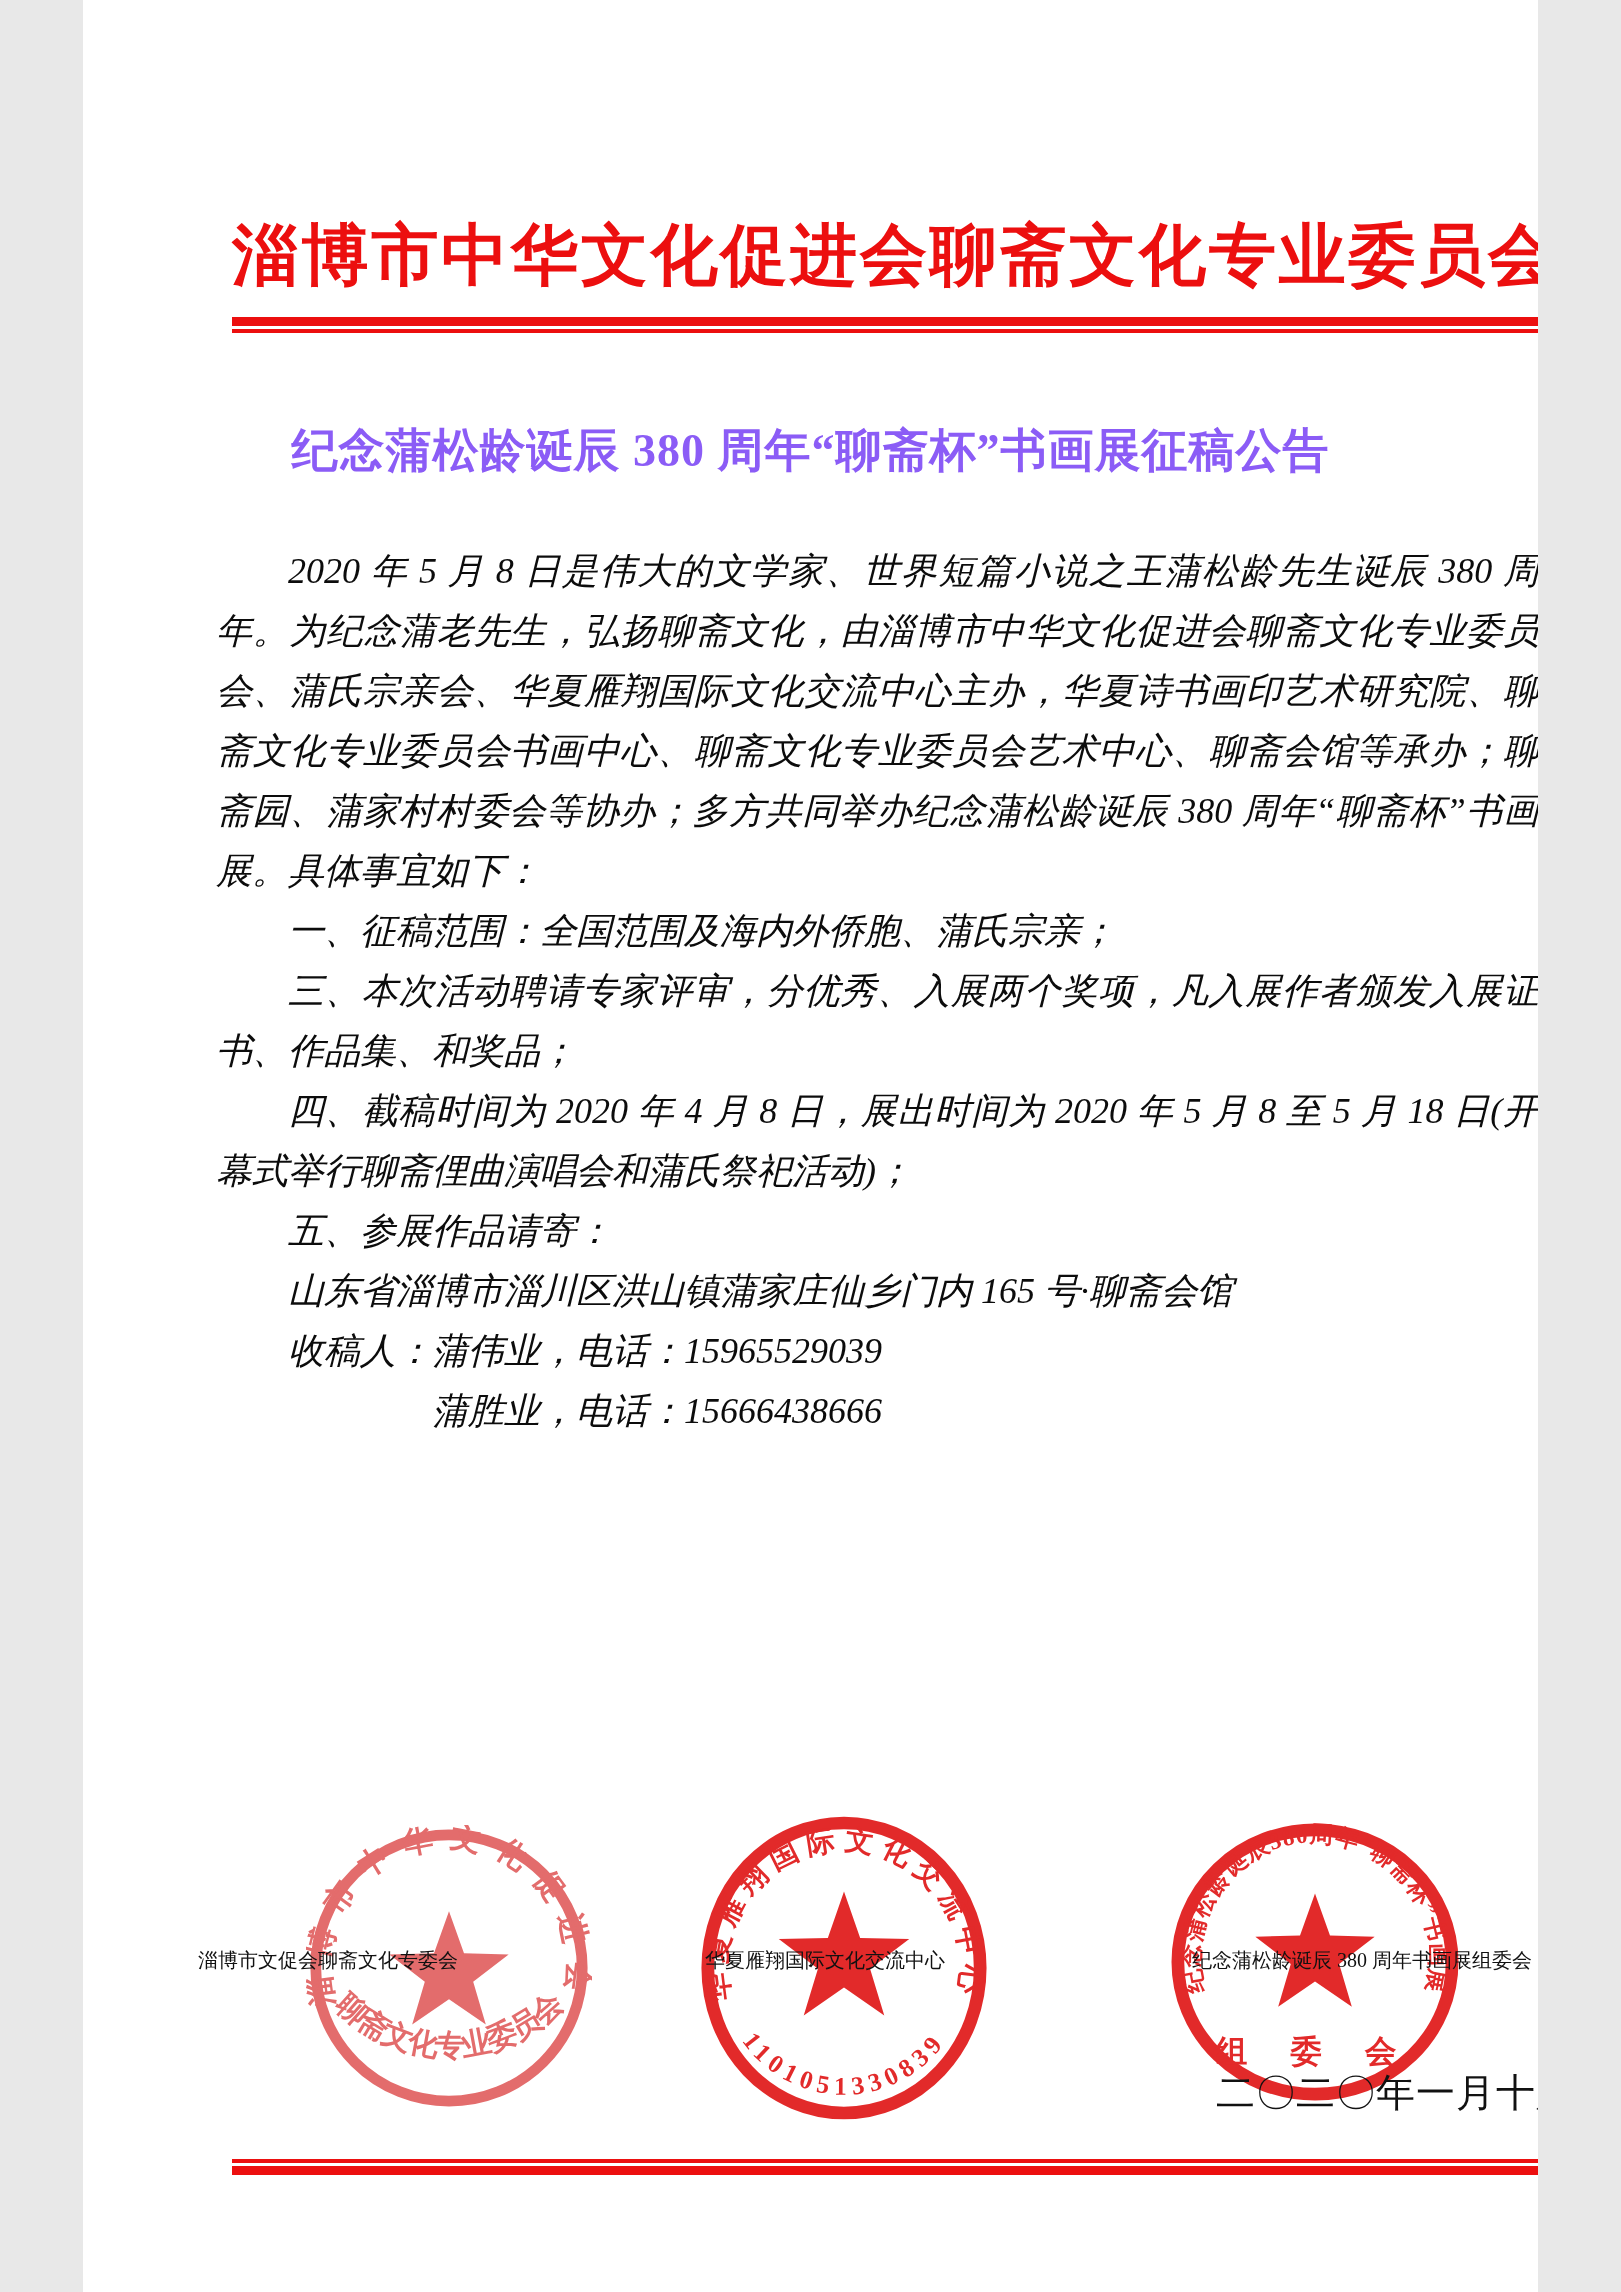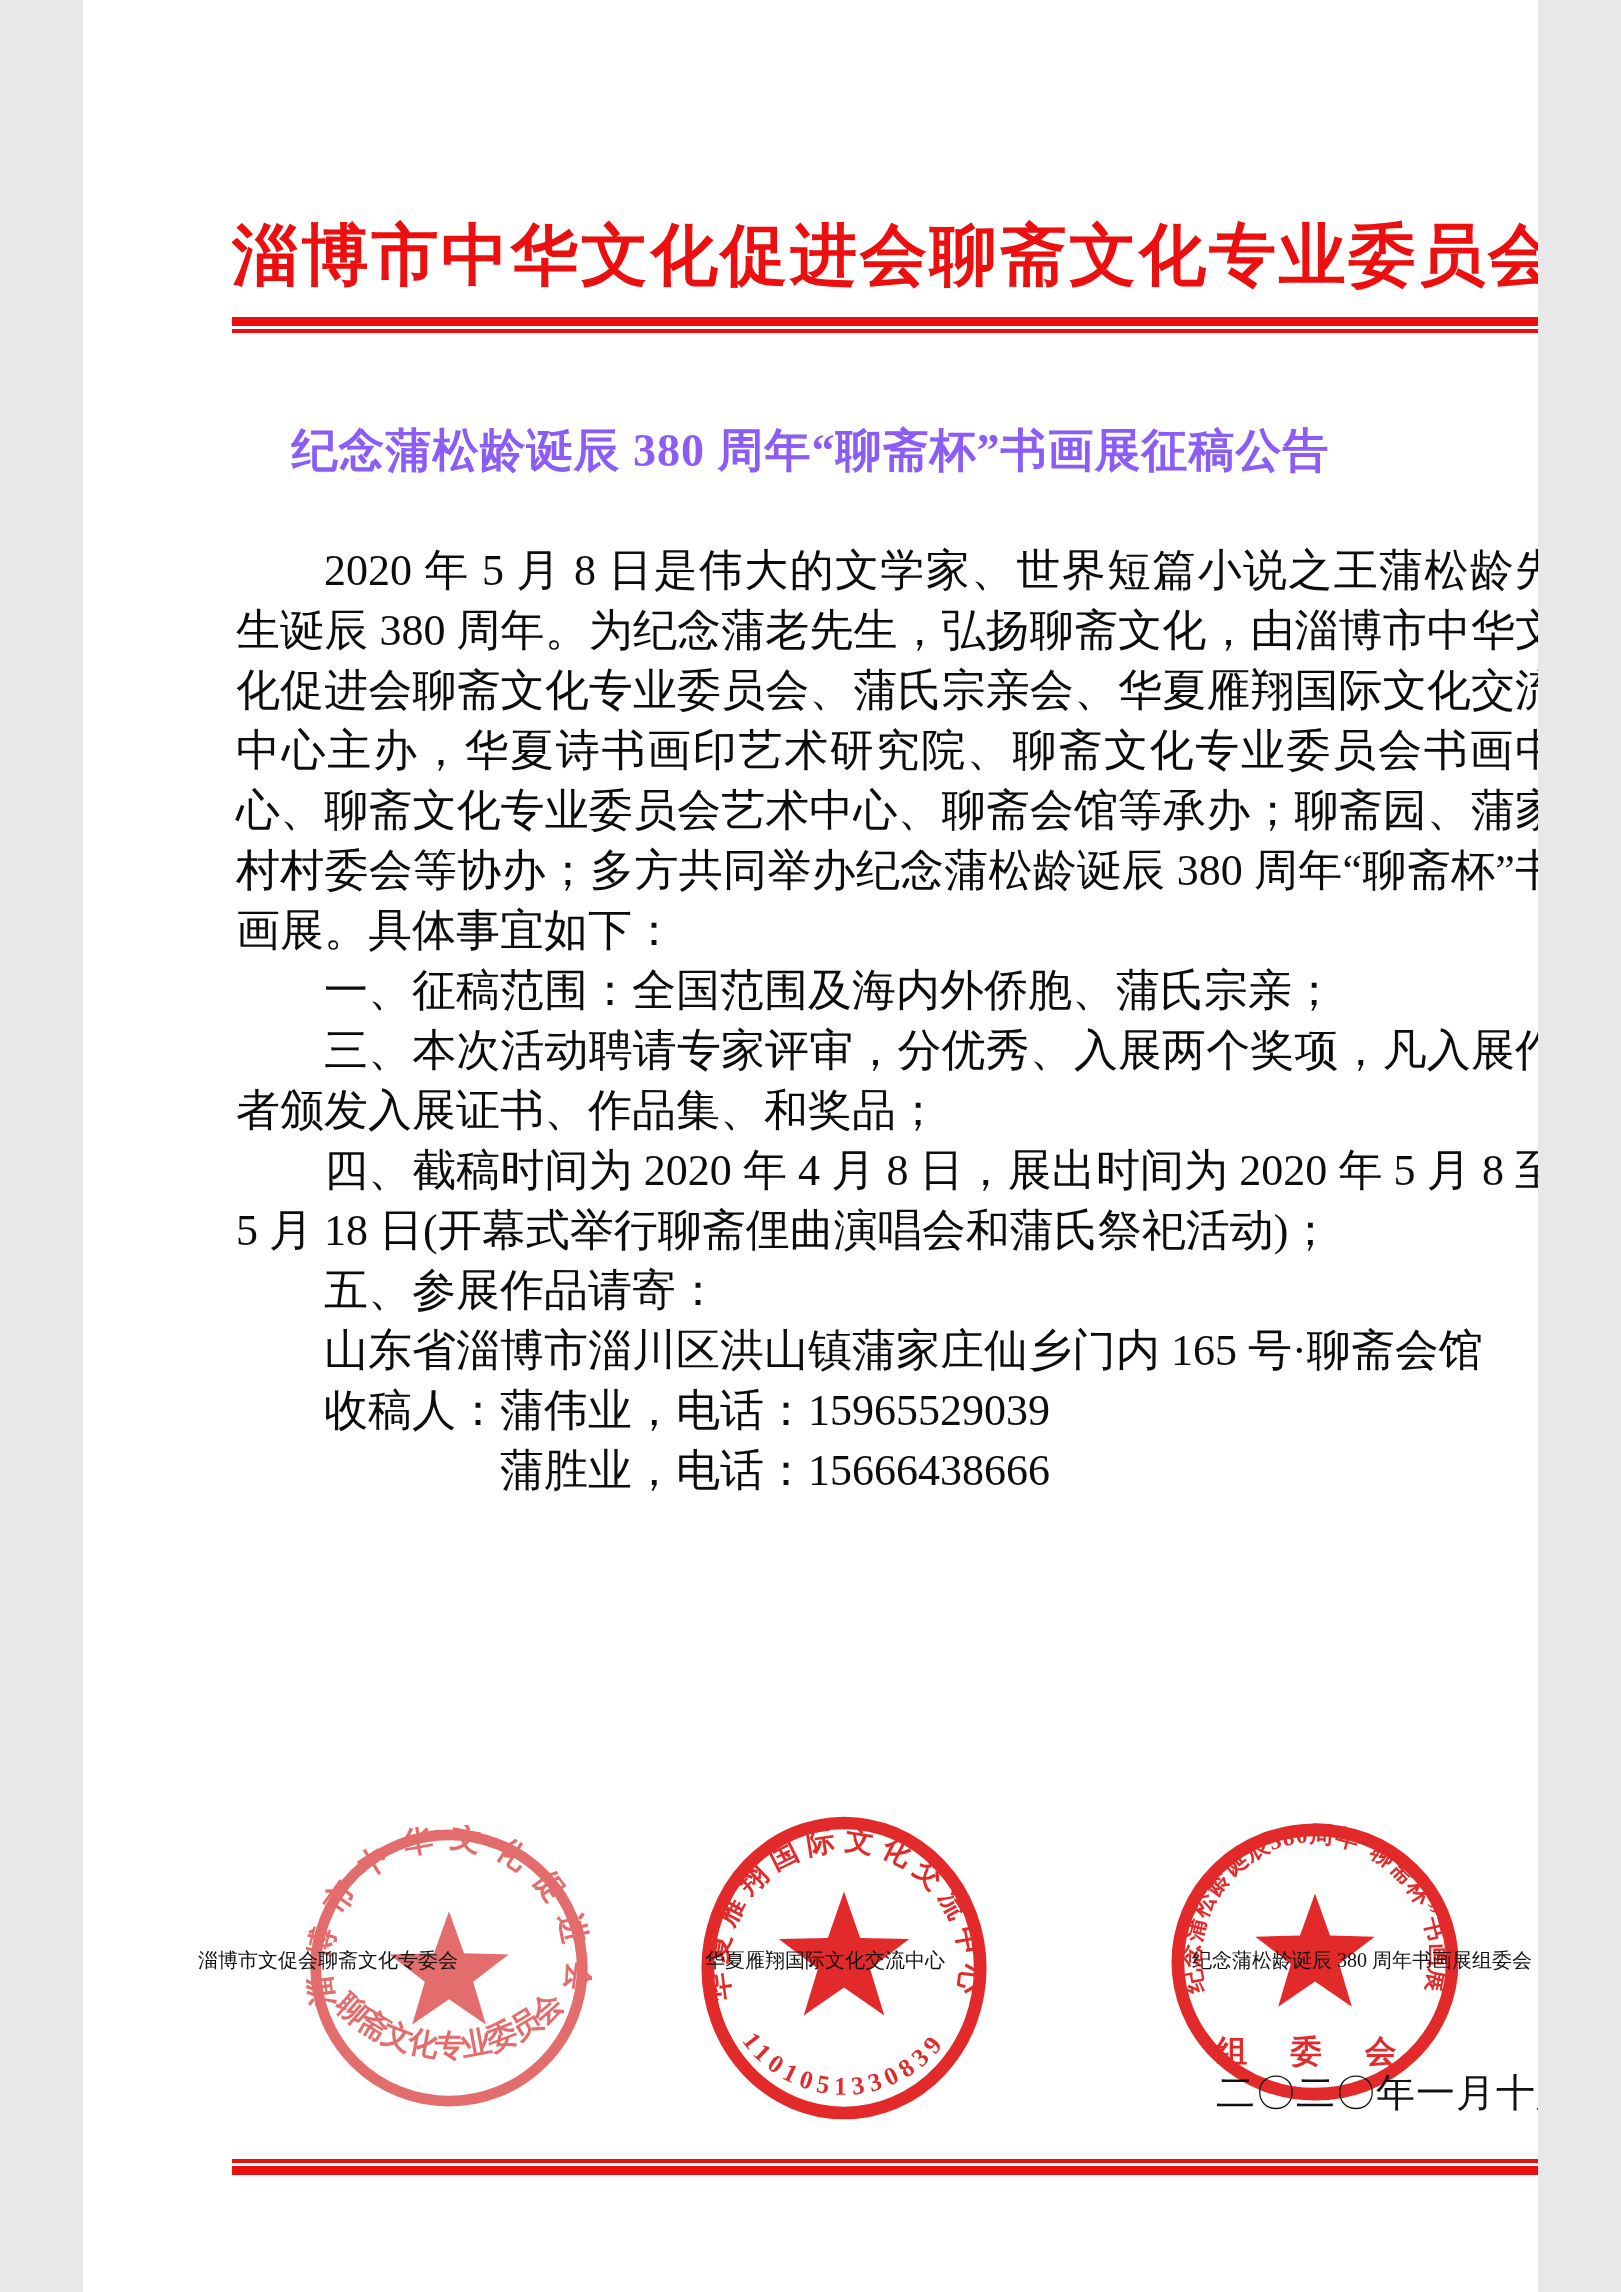--- a/index.html
+++ b/index.html
@@ -24,23 +24,24 @@
   .rule-thin-bottom{top:2159px;width:1323px;height:3.9px;}
   .rule-thick-bottom{top:2166px;width:1323px;height:8.8px;}
   
   .doc-title{
     position:absolute;left:0;top:420px;width:100%;
     text-align:center;font-size:46px;font-weight:bold;color:#8b5cf6;
     letter-spacing:1px;
   }
   
   .body-block{
-    position:absolute;left:153px;top:541px;width:1323px;
-    font-size:44px;line-height:60px;color:#0c0c0c;
+    position:absolute;left:133px;top:541px;width:1323px;
+    font-size:36px;line-height:60px;color:#0c0c0c;
     text-align:justify;
+    font-style:italic;
   }
   .body-block p{margin:0;text-indent:2em;}
   .body-block p.contact-indent{text-indent:6em;}
   
   .signature-row{
     position:absolute;left:115px;top:1947px;width:1334px;
     display:flex;justify-content:space-between;
     font-size:20px;color:#111;white-space:nowrap;z-index:3;
   }
   .doc-date{

